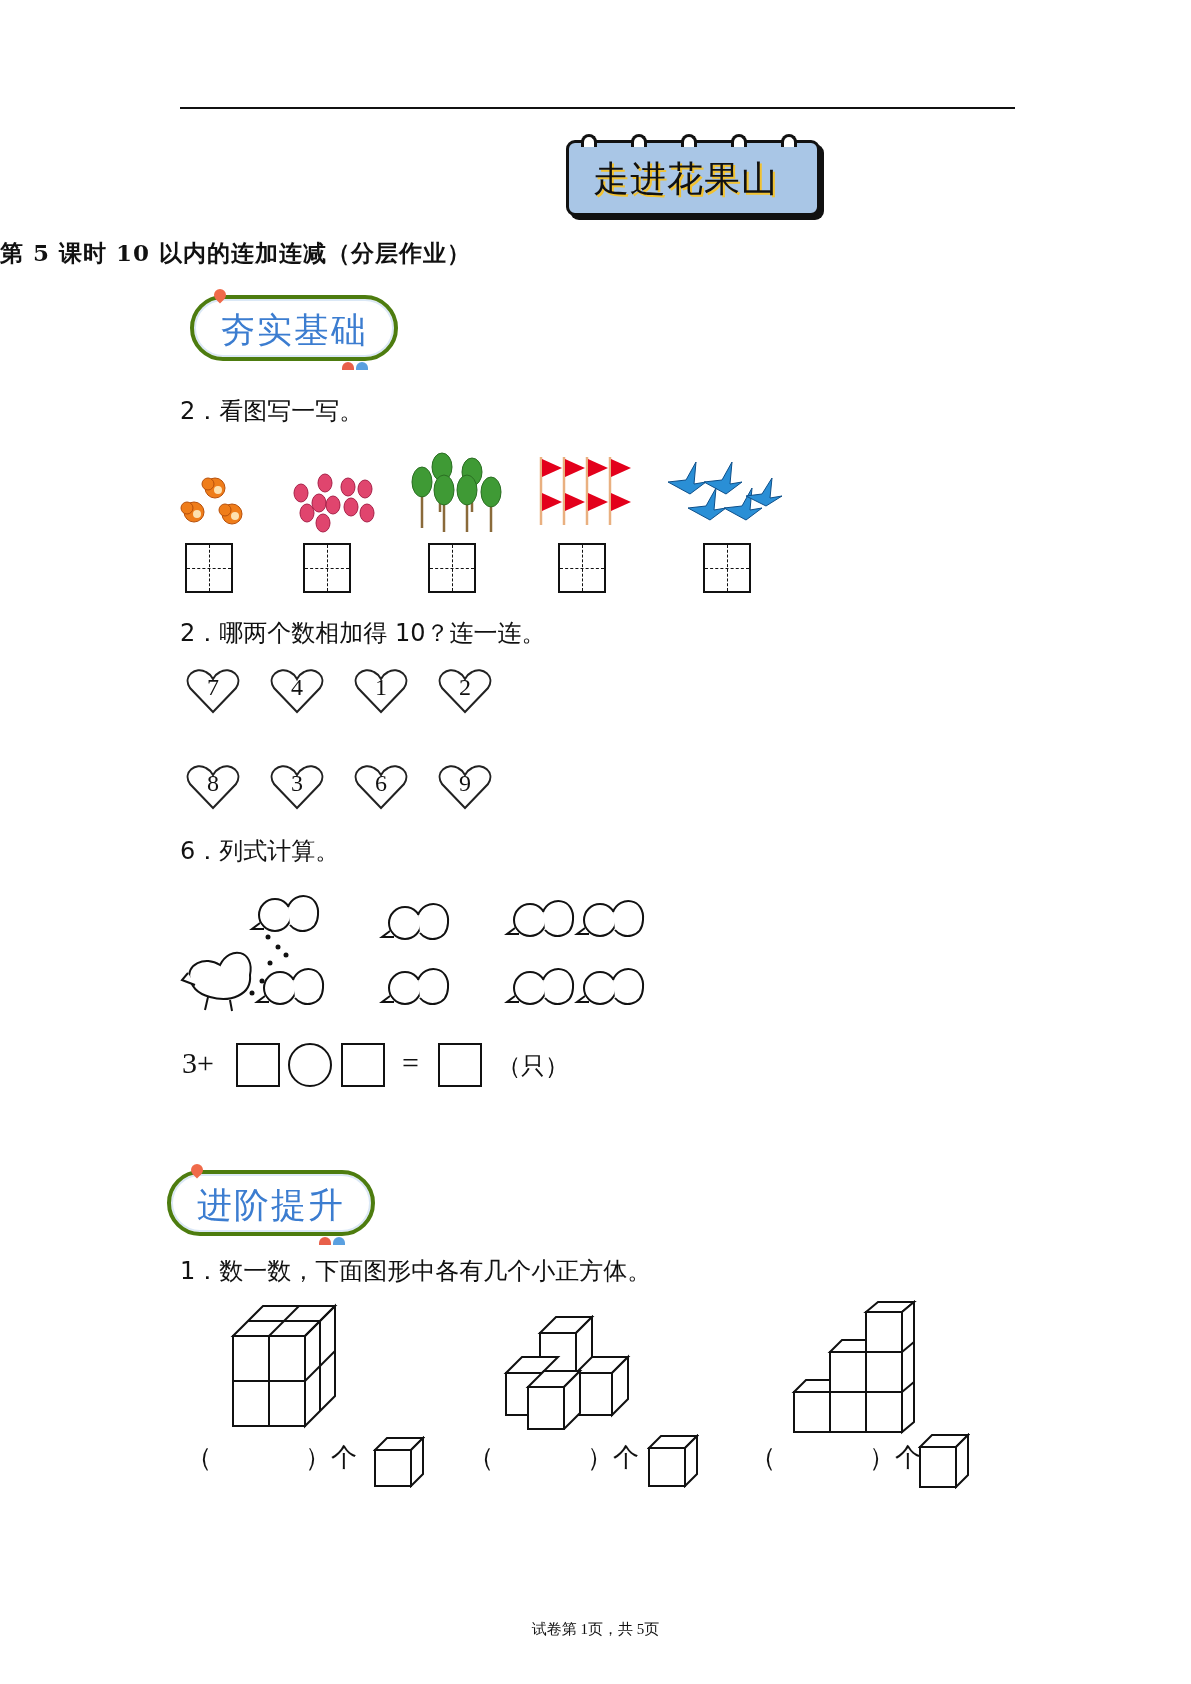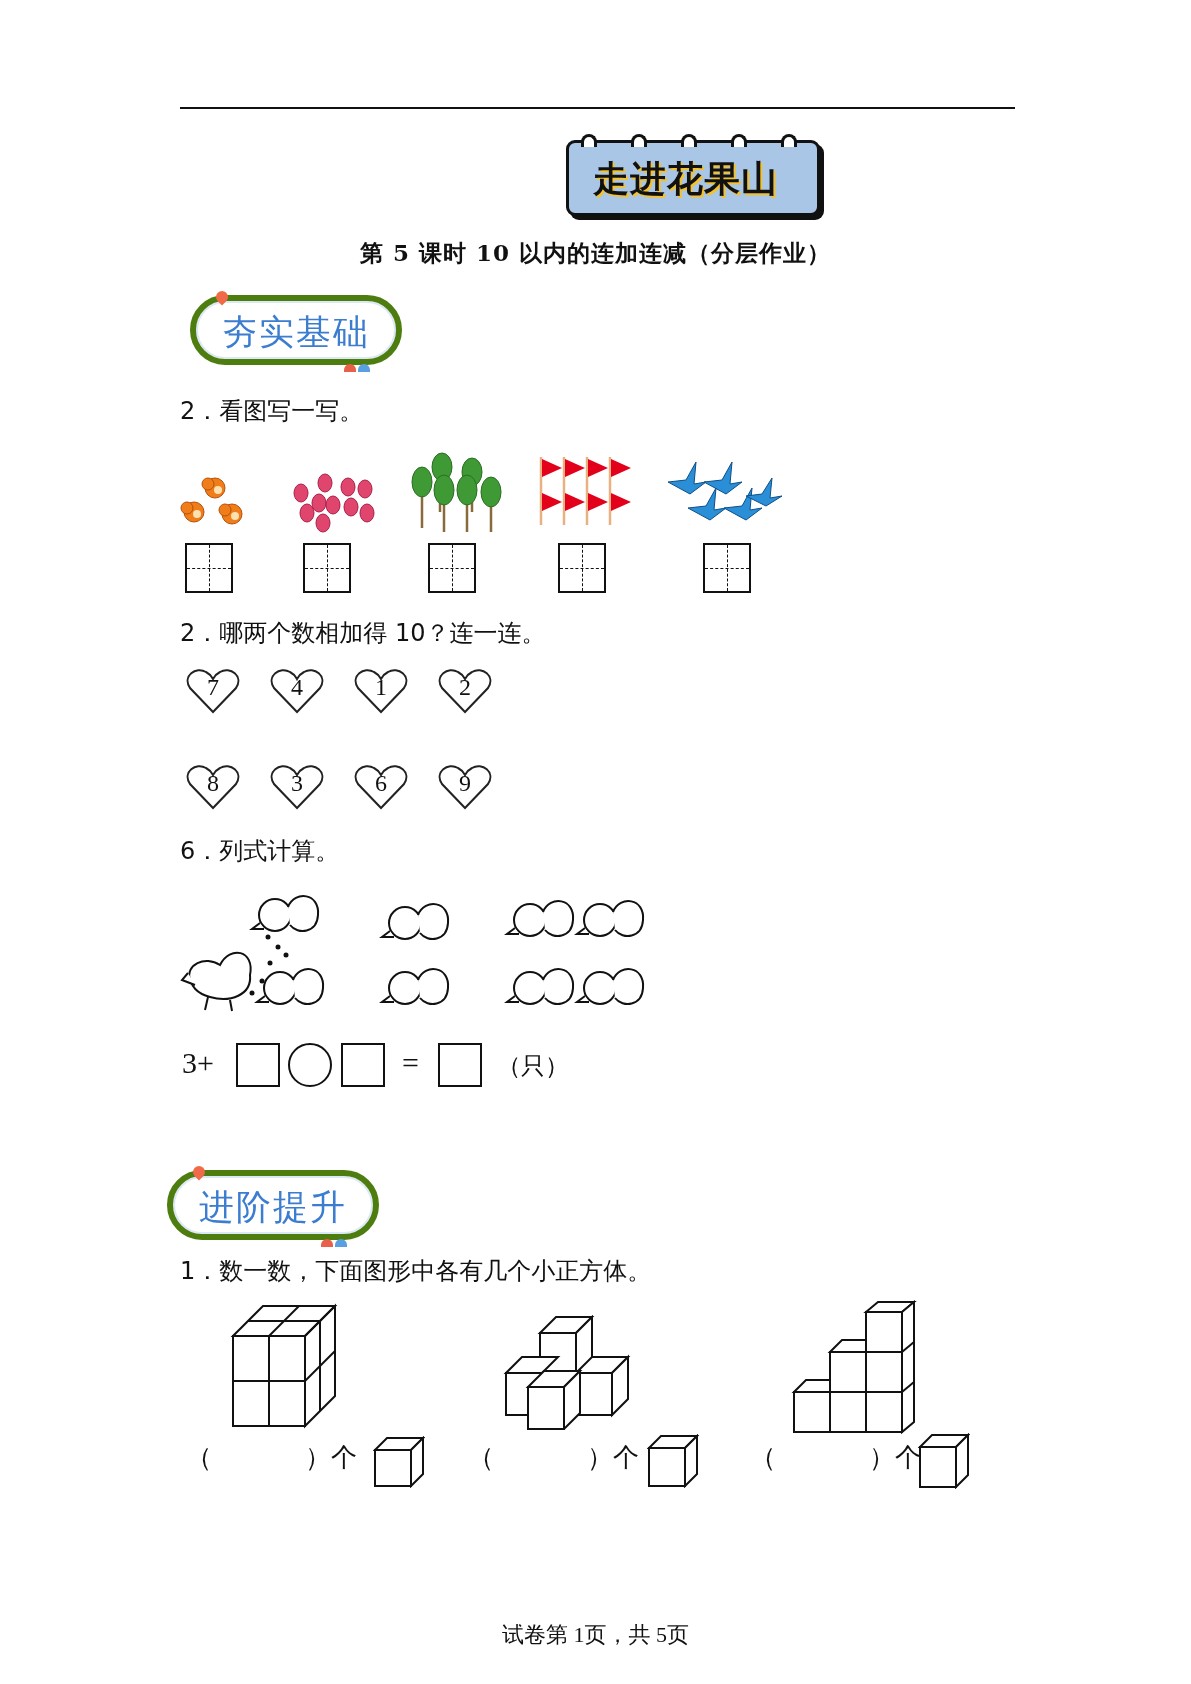--- a/index.html
+++ b/index.html
@@ -1,40 +1,40 @@
 <!DOCTYPE html>
 <html><head>
 <meta charset="utf-8">
 <style>
   html,body{margin:0;padding:0;background:#fff;}
   body{width:1191px;height:1684px;position:relative;overflow:hidden;font-family:"DejaVu Sans","Liberation Sans",sans-serif;color:#111;}
   .abs{position:absolute;}
   .rule{left:180px;top:107px;width:835px;height:2px;background:#111;}
   .banner{left:566px;top:140px;width:248px;height:70px;background:#a9c6e6;border:3px solid #111;border-radius:9px;box-shadow:4px 4px 0 #111;}
   .banner .ring{position:absolute;top:-9px;width:10px;height:10px;border:3px solid #111;border-bottom:none;border-radius:8px 8px 0 0;background:#fff;}
-  .banner .title{position:absolute;left:24px;top:12px;font-size:36px;font-weight:bold;color:#111;letter-spacing:1px;text-shadow:2px 2px 0 #f2c230;font-family:"DejaVu Sans",sans-serif;}
-  .subtitle{left:0;width:1191px;top:238px;text-align:center;font-size:23px;font-weight:bold;font-family:"DejaVu Serif",serif;letter-spacing:1px;}
-  .badge{border:6px solid #4d7c0f;border-radius:40px;background:#fff;box-shadow:inset 0 0 0 2px #dbe8f6;}
+  .banner .title{position:absolute;left:24px;top:12px;font-size:36px;font-weight:normal;color:#111;letter-spacing:1px;text-shadow:2px 2px 0 #f2c230;font-family:"DejaVu Sans",sans-serif;}
+  .subtitle{left:0;width:1191px;top:238px;font-size:23px;font-weight:bold;font-family:"DejaVu Serif",serif;letter-spacing:1px;}
+  .badge{border:4px solid #4d7c0f;border-radius:40px;background:#fff;box-shadow:inset 0 0 0 2px #dbe8f6;}
   .badge .btext{position:absolute;left:0;right:0;top:8px;text-align:center;font-size:35px;color:#3c7dd0;font-family:"DejaVu Serif",serif;letter-spacing:2px;}
   .badge .pin{position:absolute;left:20px;top:-10px;width:12px;height:12px;background:#f06a4a;border-radius:50% 50% 50% 0;transform:rotate(-45deg);}
   .badge .dots{position:absolute;right:22px;bottom:-8px;width:30px;height:10px;}
   .badge .dots i{display:inline-block;width:12px;height:8px;border-radius:6px 6px 0 0;margin-right:2px;}
   .q{font-size:24px;font-family:"DejaVu Sans",sans-serif;color:#111;}
   .pic{width:95px;height:75px;}
   .abox{width:44px;height:46px;border:2px solid #111;}
   .abox:before{content:"";position:absolute;left:50%;top:0;bottom:0;border-left:1.5px dashed #111;}
   .abox:after{content:"";position:absolute;top:50%;left:0;right:0;border-top:1.5px dashed #111;}
   .heart{width:54px;height:48px;}
   .heart svg{position:absolute;left:0;top:0;}
   .heart span{position:absolute;left:0;right:0;top:8px;text-align:center;font-size:24px;font-family:"Liberation Serif",serif;}
   .eq{font-size:30px;font-family:"Liberation Serif",serif;}
   .sq{width:40px;height:40px;border:2px solid #111;}
   .circ{width:40px;height:40px;border:2px solid #111;border-radius:50%;}
   .paren{font-size:26px;font-family:"DejaVu Sans",sans-serif;}
-  .footer{left:0;width:1191px;top:1620px;text-align:center;font-size:22px;font-family:"Liberation Serif",serif;}
+  .footer{left:0;width:1191px;top:1620px;text-align:center;font-size:15px;font-family:"Liberation Serif",serif;}
 </style>
 </head>
 <body>
 
 <div class="abs rule"></div>
 
 <div class="abs banner">
   <div class="ring" style="left:12px"></div>
   <div class="ring" style="left:62px"></div>
   <div class="ring" style="left:112px"></div>

